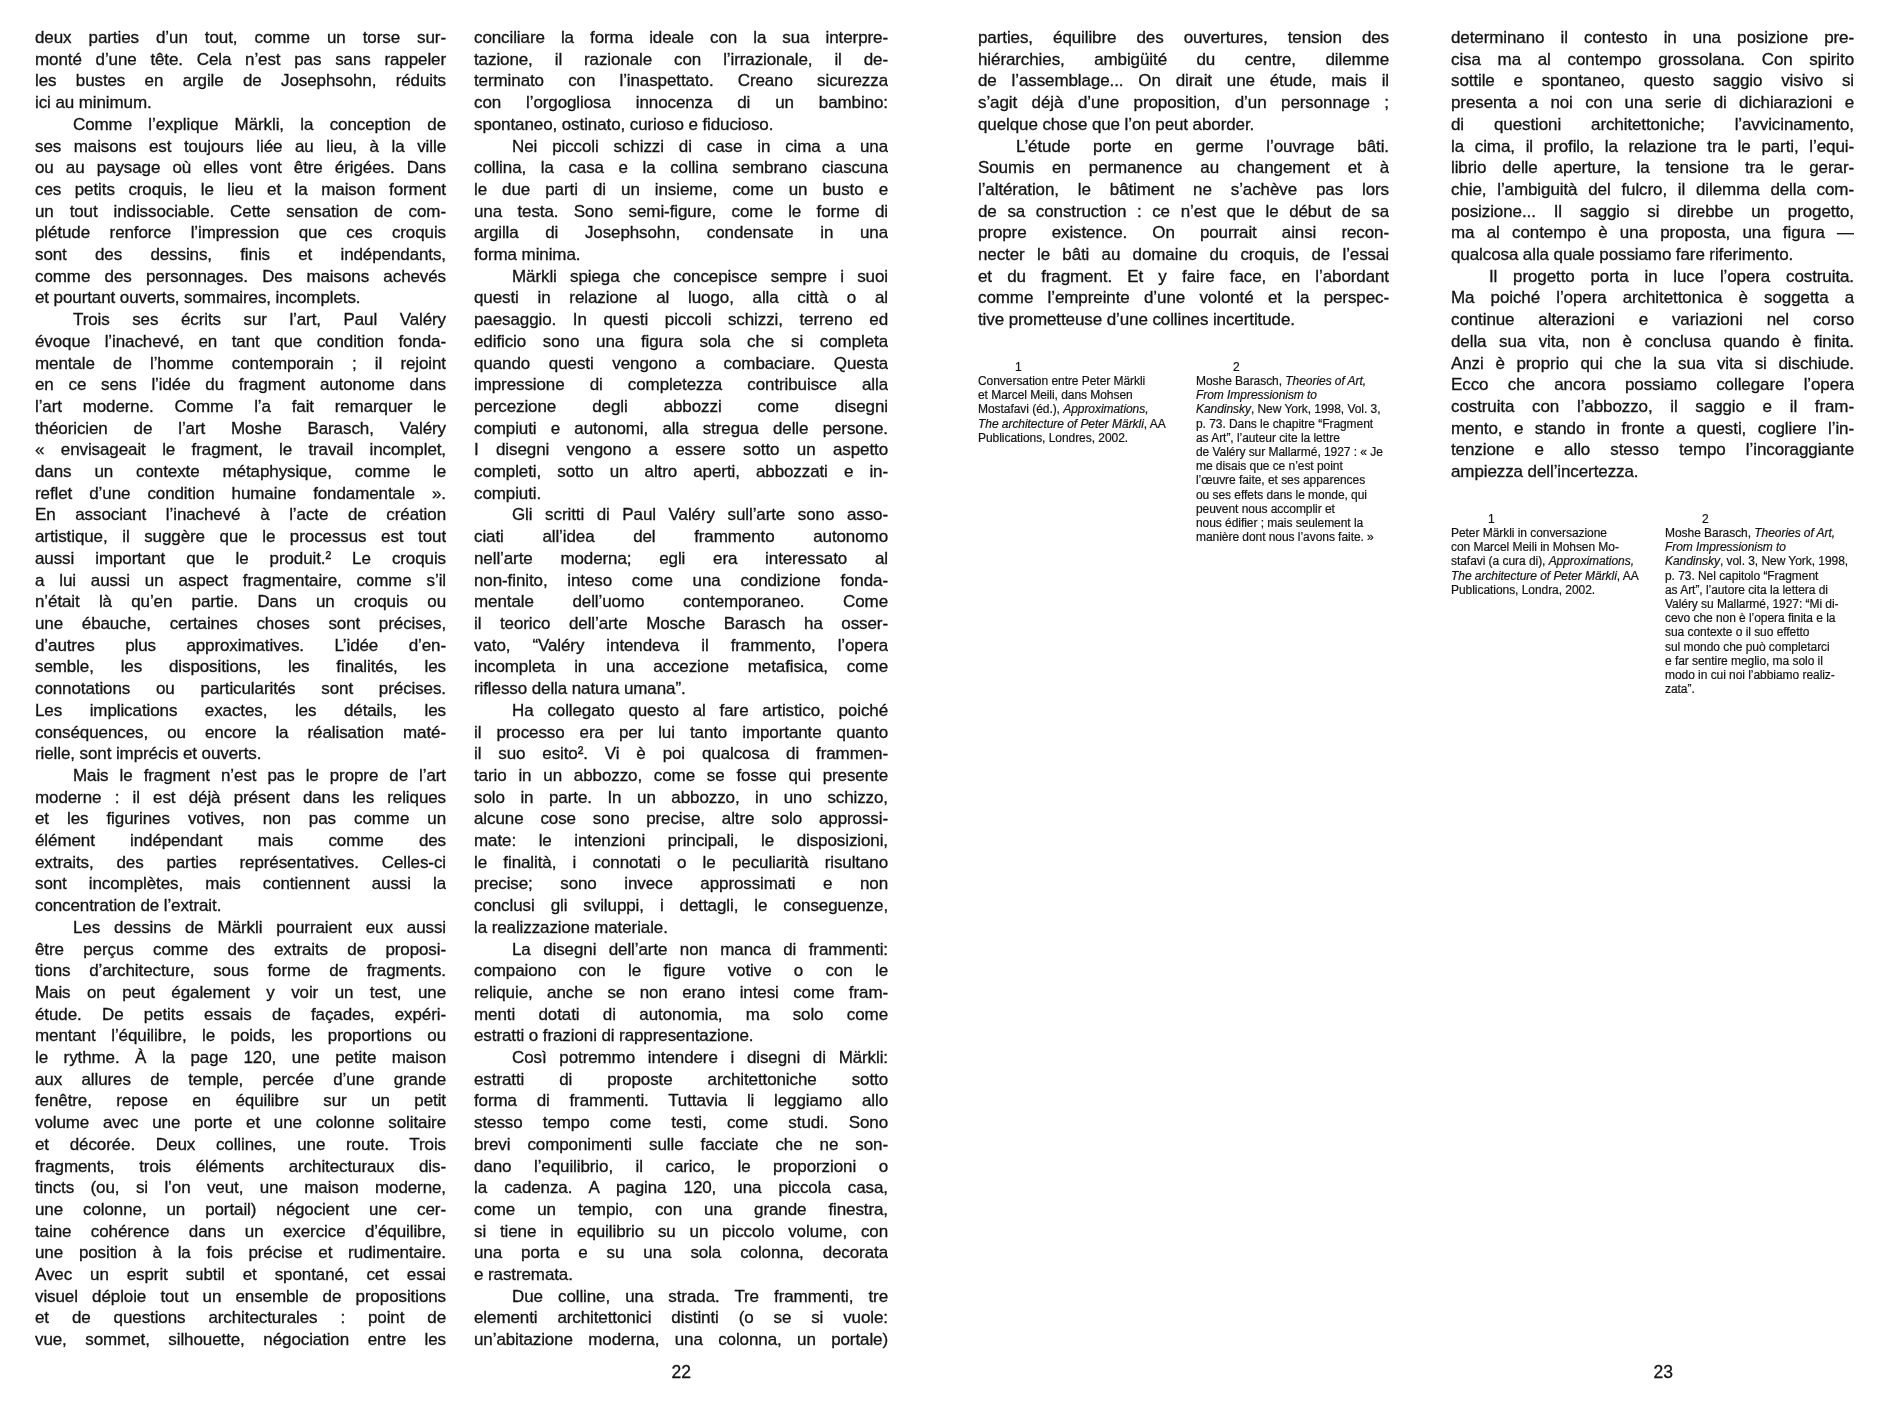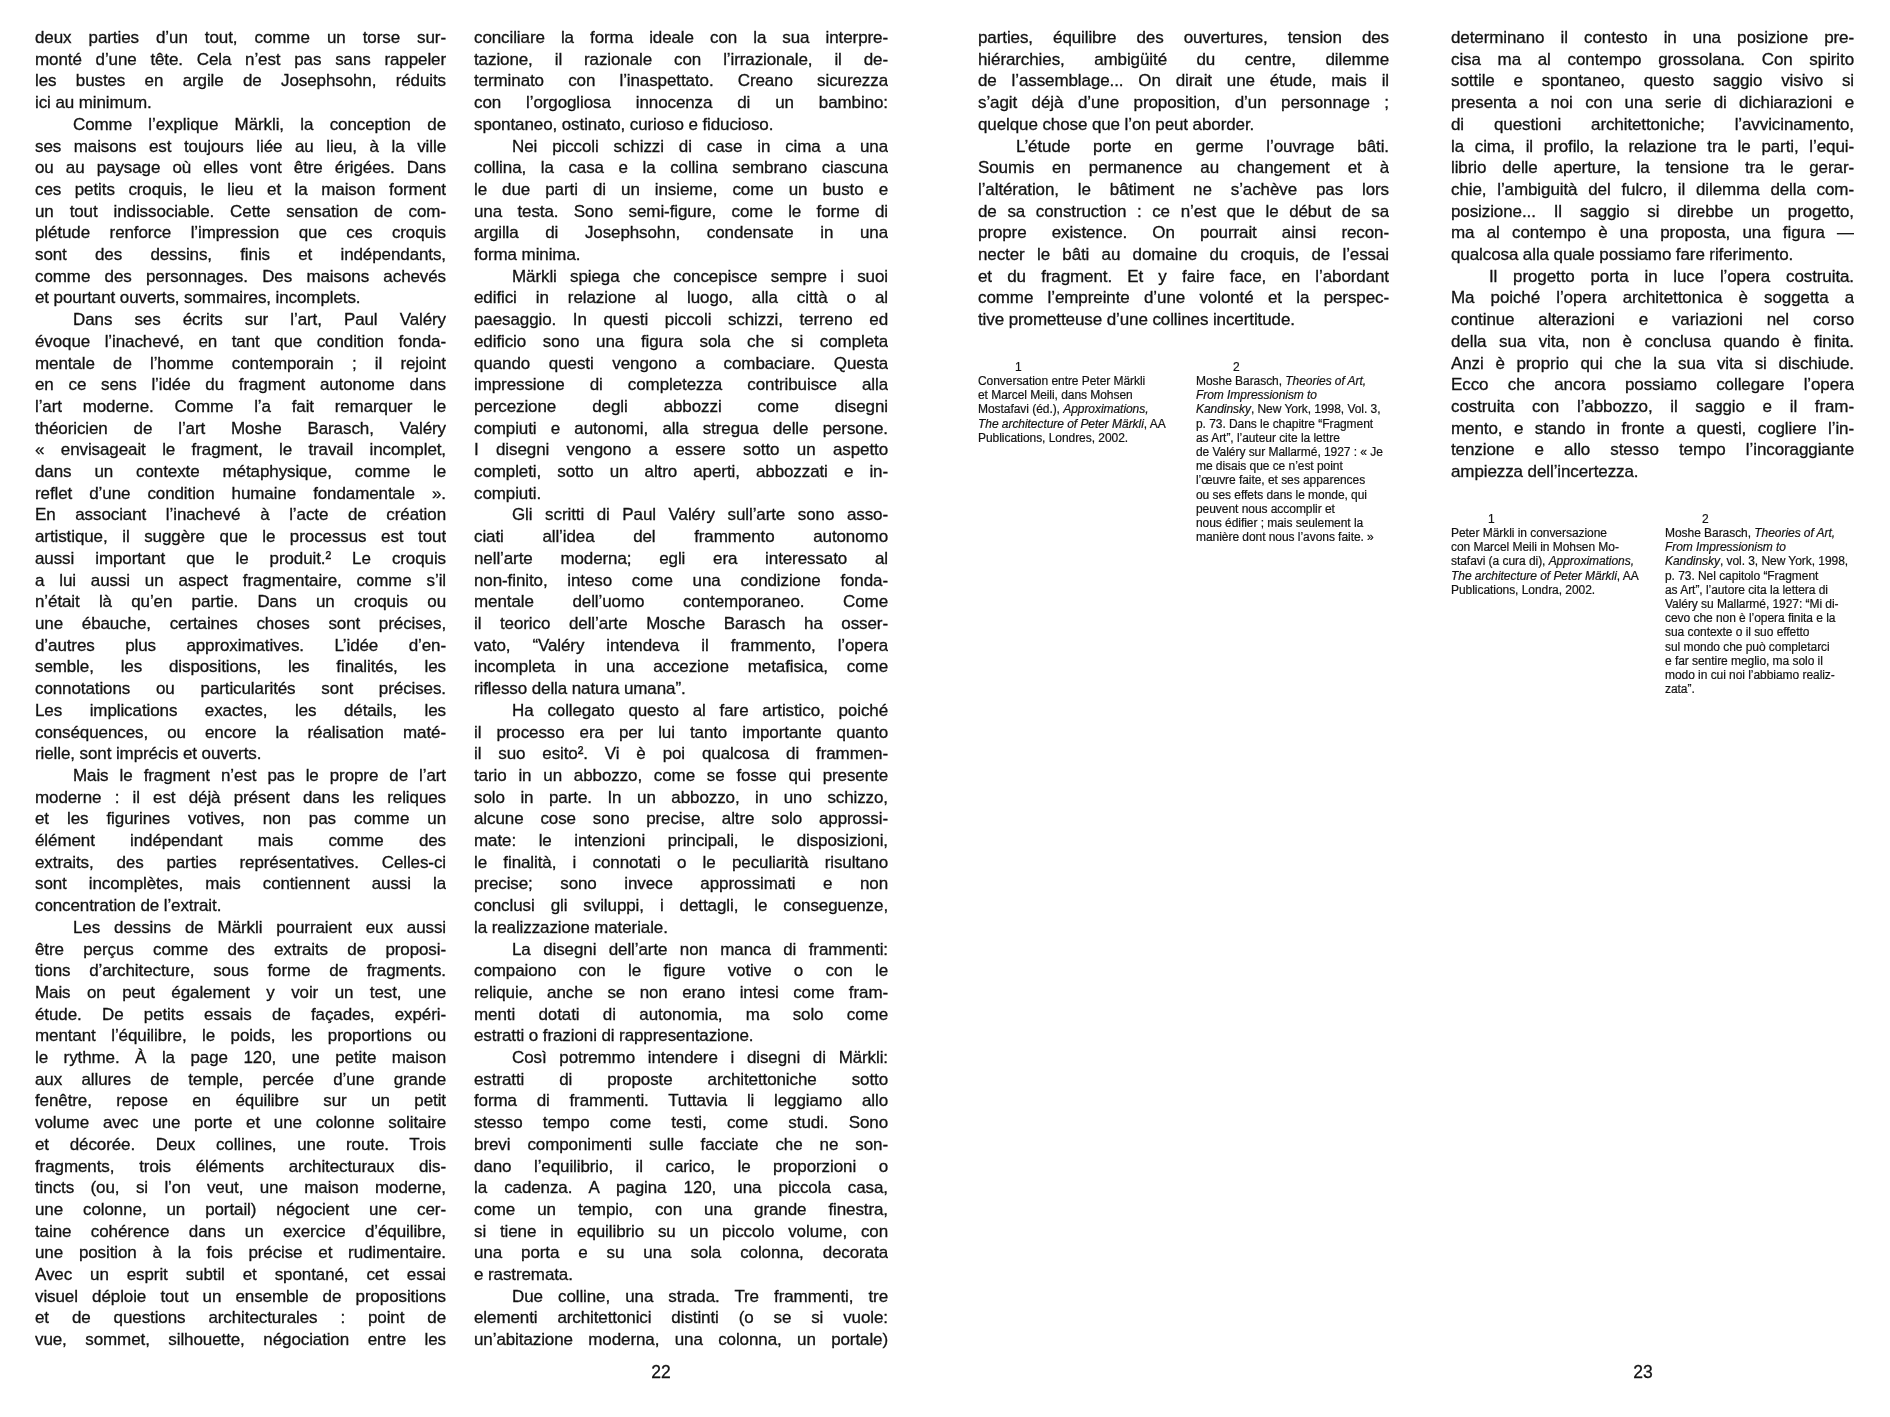--- a/index.html
+++ b/index.html
@@ -33,21 +33,21 @@
     -webkit-text-stroke:0.2px currentColor;
   }
   .fnline{
     font-size:12px;line-height:14.2px;
     letter-spacing:-0.05px;
     white-space:nowrap;
     -webkit-text-stroke:0.2px currentColor;
   }
   .folio{
     position:absolute;top:1362px;width:60px;
-    text-align:center;font-size:17.5px;
+    text-align:right;font-size:17.5px;
     -webkit-text-stroke:0.3px currentColor;
   }
   #folio-22{left:631px}
   #folio-23{left:1613px}
 </style>
 </head>
 <body>
 
 <div class="col" id="col-0">
     <div class="line">deux parties d’un tout, comme un torse sur-</div>
@@ -56,21 +56,21 @@
     <div class="line last">ici au minimum.</div>
     <div class="line ind">Comme l’explique Märkli, la conception de</div>
     <div class="line">ses maisons est toujours liée au lieu, à la ville</div>
     <div class="line">ou au paysage où elles vont être érigées. Dans</div>
     <div class="line">ces petits croquis, le lieu et la maison forment</div>
     <div class="line">un tout indissociable. Cette sensation de com-</div>
     <div class="line">plétude renforce l’impression que ces croquis</div>
     <div class="line">sont des dessins, finis et indépendants,</div>
     <div class="line">comme des personnages. Des maisons achevés</div>
     <div class="line last">et pourtant ouverts, sommaires, incomplets.</div>
-    <div class="line ind">Dans ses écrits sur l’art, Paul Valéry</div>
+    <div class="line ind">Trois ses écrits sur l’art, Paul Valéry</div>
     <div class="line">évoque l’inachevé, en tant que condition fonda-</div>
     <div class="line">mentale de l’homme contemporain ; il rejoint</div>
     <div class="line">en ce sens l’idée du fragment autonome dans</div>
     <div class="line">l’art moderne. Comme l’a fait remarquer le</div>
     <div class="line">théoricien de l’art Moshe Barasch, Valéry</div>
     <div class="line">« envisageait le fragment, le travail incomplet,</div>
     <div class="line">dans un contexte métaphysique, comme le</div>
     <div class="line">reflet d’une condition humaine fondamentale ».</div>
     <div class="line">En associant l’inachevé à l’acte de création</div>
     <div class="line">artistique, il suggère que le processus est tout</div>
@@ -118,21 +118,21 @@
     <div class="line">terminato con l’inaspettato. Creano sicurezza</div>
     <div class="line">con l’orgogliosa innocenza di un bambino:</div>
     <div class="line last">spontaneo, ostinato, curioso e fiducioso.</div>
     <div class="line ind">Nei piccoli schizzi di case in cima a una</div>
     <div class="line">collina, la casa e la collina sembrano ciascuna</div>
     <div class="line">le due parti di un insieme, come un busto e</div>
     <div class="line">una testa. Sono semi-figure, come le forme di</div>
     <div class="line">argilla di Josephsohn, condensate in una</div>
     <div class="line last">forma minima.</div>
     <div class="line ind">Märkli spiega che concepisce sempre i suoi</div>
-    <div class="line">edifici in relazione al luogo, alla città o al</div>
+    <div class="line">questi in relazione al luogo, alla città o al</div>
     <div class="line">paesaggio. In questi piccoli schizzi, terreno ed</div>
     <div class="line">edificio sono una figura sola che si completa</div>
     <div class="line">quando questi vengono a combaciare. Questa</div>
     <div class="line">impressione di completezza contribuisce alla</div>
     <div class="line">percezione degli abbozzi come disegni</div>
     <div class="line">compiuti e autonomi, alla stregua delle persone.</div>
     <div class="line">I disegni vengono a essere sotto un aspetto</div>
     <div class="line">completi, sotto un altro aperti, abbozzati e in-</div>
     <div class="line last">compiuti.</div>
     <div class="line ind">Gli scritti di Paul Valéry sull’arte sono asso-</div>

